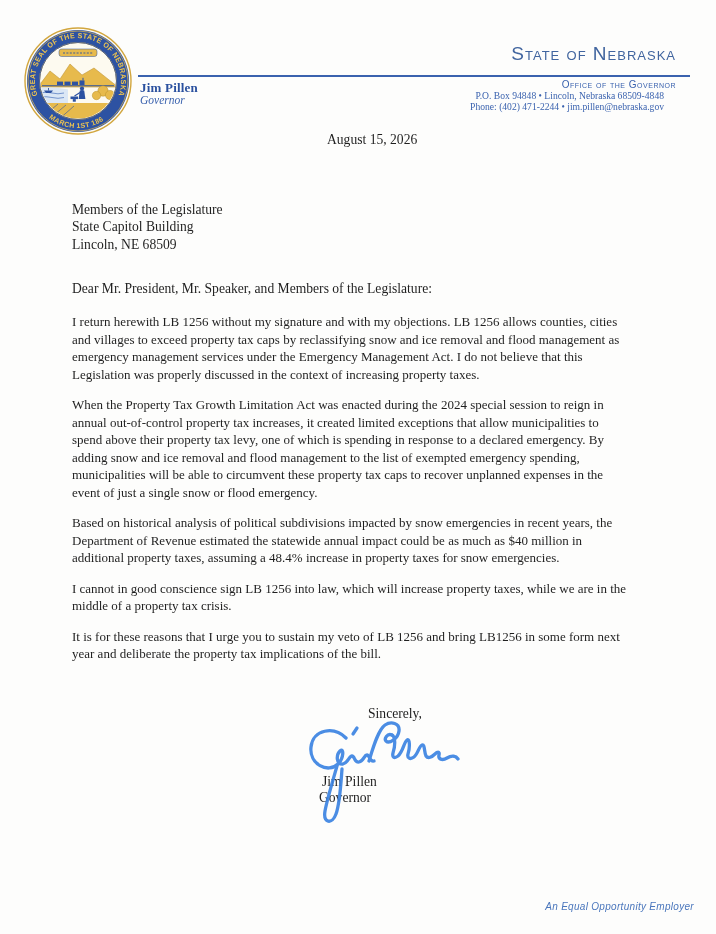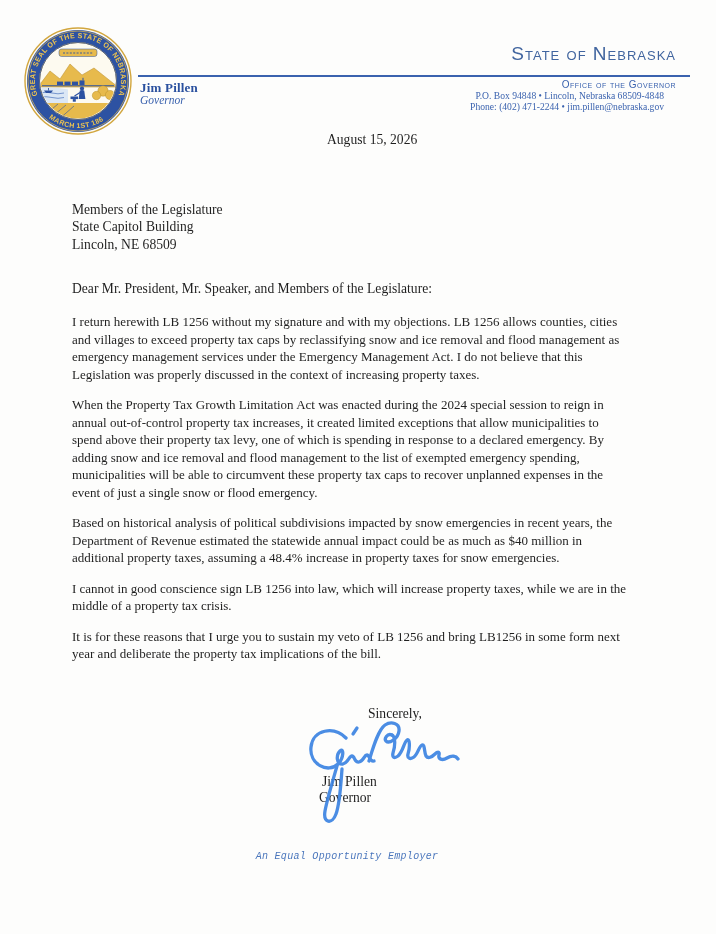--- a/index.html
+++ b/index.html
@@ -24,22 +24,22 @@
   
   .date{position:absolute;left:327px;top:132px;font-size:13.6px;}
   .recipient{position:absolute;left:72px;top:201px;font-size:13.6px;line-height:17.3px;}
   .salutation{position:absolute;left:72px;top:281px;font-size:13.6px;}
   .body-block{position:absolute;left:72px;top:313px;width:556px;font-size:13px;line-height:17.5px;}
   .body-block p{margin:0 0 13px 0;}
   .closing{position:absolute;left:327px;top:706px;font-size:13.6px;margin-left:41px;}
   .signer-name{position:absolute;left:322px;top:774px;font-size:13.6px;}
   .signer-title{position:absolute;left:319px;top:790px;font-size:13.6px;}
   .signature{position:absolute;left:298px;top:712px;width:162px;height:122px;pointer-events:none;}
-  .footer{position:absolute;left:0;top:851px;width:694px;text-align:center;
-    font-family:Liberation Mono, monospace;font-style:italic;font-size:10px;
+  .footer{position:absolute;left:0;top:901px;width:694px;text-align:right;
+    font-family:Liberation Sans, sans-serif;font-style:italic;font-size:10px;
     color:#4a76bc;letter-spacing:.3px;}
 </style>
 </head>
 <body>
 
 <div class="page">
 
   <svg class="seal" viewBox="0 0 108 108">
     <defs>
       <clipPath id="sealInner">

